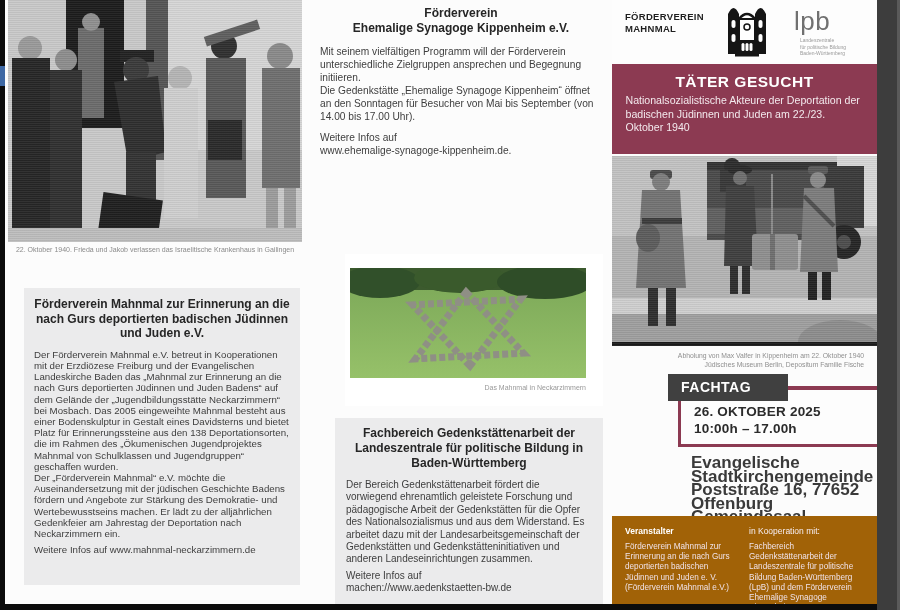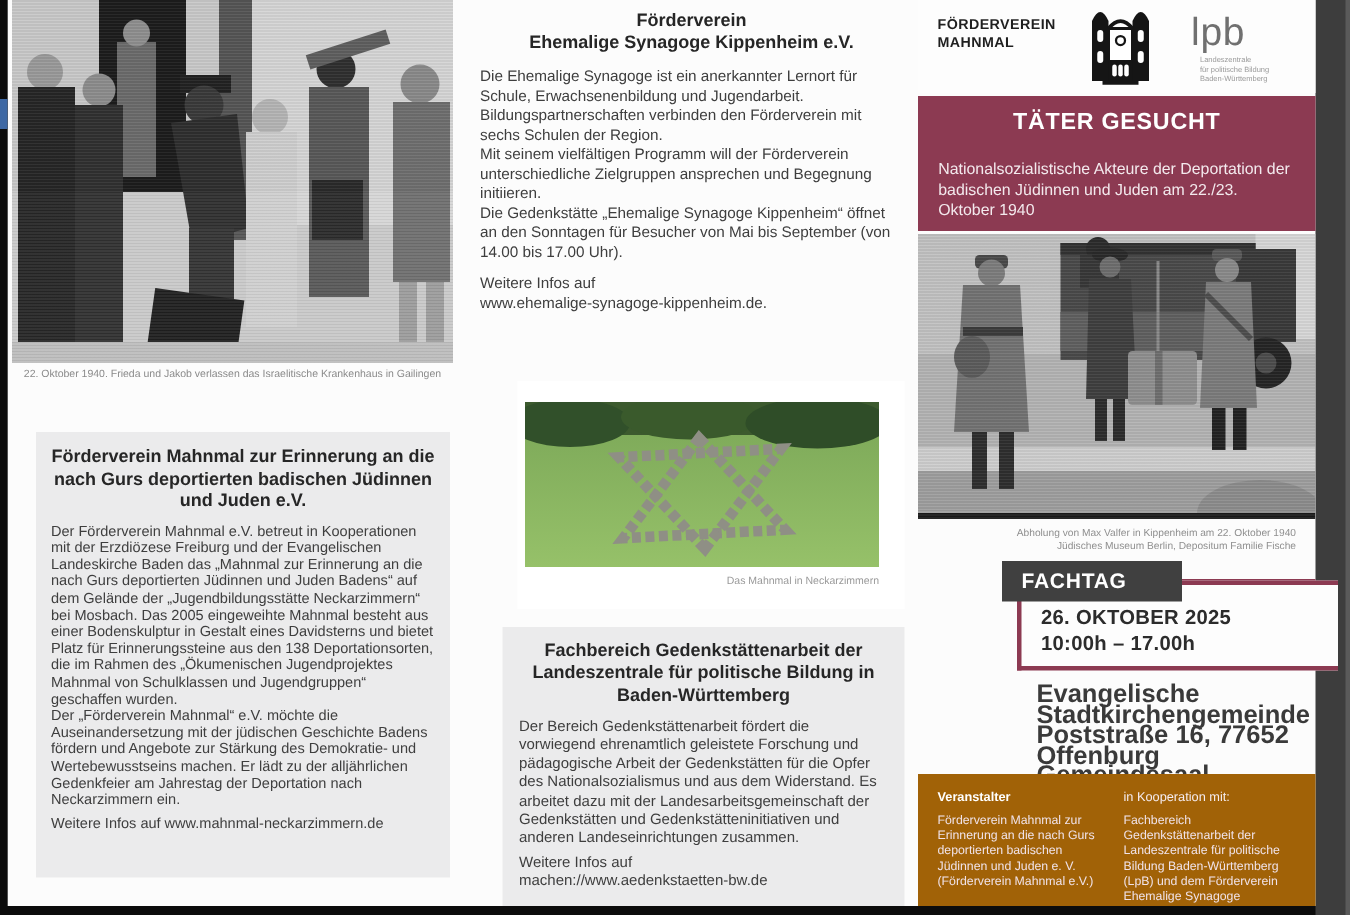--- a/index.html
+++ b/index.html
@@ -40,29 +40,29 @@
 
   
   .right-col { position:absolute; left:607px; top:0; width:265px; height:604px; }
   .r-header { position:relative; height:62px; background:#fdfdfd; }
   .org-name { position:absolute; left:13px; top:11px; font-size:9.5px; font-weight:bold; line-height:12px; letter-spacing:.3px; color:#1f1f1f; }
   .building-icon { position:absolute; left:112px; top:4px; }
   .lpb { position:absolute; left:182px; top:6px; font-size:26px; color:#707070; font-weight:500; letter-spacing:.5px; }
   .lpb-sub { position:absolute; left:188px; top:37px; font-size:5px; line-height:6.5px; color:#9a9a9a; }
 
   .banner { position:absolute; left:0; top:64px; width:265px; height:90px; background:#8C3A52; padding-top:9px; }
-  .banner h1 { font-size:15.5px; letter-spacing:.5px; color:#ffffff; text-align:center; margin-bottom:16px; }
+  .banner h1 { font-size:15.5px; letter-spacing:.5px; color:#ffffff; text-align:center; margin-bottom:3px; }
   .banner .sub { width:238px; margin:0 auto; font-size:10.6px; line-height:13.6px; color:#f3e9ed; text-align:left; }
 
   .photo3 { position:absolute; left:0; top:156px; width:265px; height:190px; overflow:hidden; }
   .caption3 { position:absolute; left:0; top:351px; width:252px; text-align:right; font-size:6.8px; line-height:9px; color:#8f8f8f; }
 
   .fachtag-tab { position:absolute; left:56px; top:374px; width:120px; height:27px; background:#404040; color:#fff; font-size:14px; font-weight:bold; line-height:27px; padding-left:13px; letter-spacing:.5px; z-index:5; }
   .fachtag-line { position:absolute; left:176px; top:386px; width:89px; height:3px; background:#8C3A52; }
-  .fachtag-box { position:absolute; left:66px; top:387px; width:214px; height:60px; border:3px solid #8C3A52; border-right:none; background:#fdfdfd; padding:14px 0 0 13px; }
+  .fachtag-box { position:absolute; left:66px; top:387px; width:199px; height:60px; border:3px solid #8C3A52; border-right:none; background:#fdfdfd; padding:14px 0 0 13px; }
   .fachtag-box .date, .fachtag-box .time { font-size:13.5px; font-weight:bold; color:#2c2c2c; line-height:16.5px; letter-spacing:.2px; }
   .venue { position:absolute; left:79px; top:456px; font-size:17px; font-weight:bold; line-height:13.5px; color:#3a3a3a; }
 
   .r-footer { position:absolute; left:0; top:516px; width:265px; height:88px; background:#a16207; padding:10px 13px; display:flex; gap:12px; overflow:hidden; }
   .r-footer .col1 { width:112px; }
   .r-footer .col2 { flex:1; }
   .r-footer .flabel { font-size:8.5px; font-weight:bold; color:#ffffff; margin-bottom:6px; }
   .r-footer .flabel.light { font-weight:normal; color:#f6edf1; }
   .r-footer .ftext { font-size:8.2px; line-height:10.2px; color:#f0e2e8; }
 </style>
@@ -110,21 +110,20 @@
       <p>Der Förderverein Mahnmal e.V. betreut in Kooperationen mit der Erzdiözese Freiburg und der Evangelischen Landeskirche Baden das „Mahnmal zur Erinnerung an die nach Gurs deportierten Jüdinnen und Juden Badens“ auf dem Gelände der „Jugendbildungsstätte Neckarzimmern“ bei Mosbach. Das 2005 eingeweihte Mahnmal besteht aus einer Bodenskulptur in Gestalt eines Davidsterns und bietet Platz für Erinnerungssteine aus den 138 Deportationsorten, die im Rahmen des „Ökumenischen Jugendprojektes Mahnmal von Schulklassen und Jugendgruppen“ geschaffen wurden.</p>
       <p>Der „Förderverein Mahnmal“ e.V. möchte die Auseinandersetzung mit der jüdischen Geschichte Badens fördern und Angebote zur Stärkung des Demokratie- und Wertebewusstseins machen. Er lädt zu der alljährlichen Gedenkfeier am Jahrestag der Deportation nach Neckarzimmern ein.</p>
       <p class="info">Weitere Infos auf www.mahnmal-neckarzimmern.de</p>
     </div>
 
     <div class="mid-top">
       <h2>
         <span>Förderverein</span><br>
         <span>Ehemalige Synagoge Kippenheim e.V.</span>
       </h2>
-      <p class="gap">Die Ehemalige Synagoge ist ein anerkannter Lernort für Schule, Erwachsenenbildung und Jugendarbeit. Bildungspartnerschaften verbinden den Förderverein mit sechs Schulen der Region.</p>
       <p>Mit seinem vielfältigen Programm will der Förderverein unterschiedliche Zielgruppen ansprechen und Begegnung initiieren.</p>
       <p>Die Gedenkstätte „Ehemalige Synagoge Kippenheim“ öffnet an den Sonntagen für Besucher von Mai bis September (von 14.00 bis 17.00 Uhr).</p>
       <p class="gap">Weitere Infos auf</p>
       <p>www.ehemalige-synagoge-kippenheim.de.</p>
     </div>
 
     <div class="mid-photo-panel">
       <div class="photo2">
         <svg width="236" height="110" viewBox="0 0 236 110" xmlns="http://www.w3.org/2000/svg">
           <defs>

